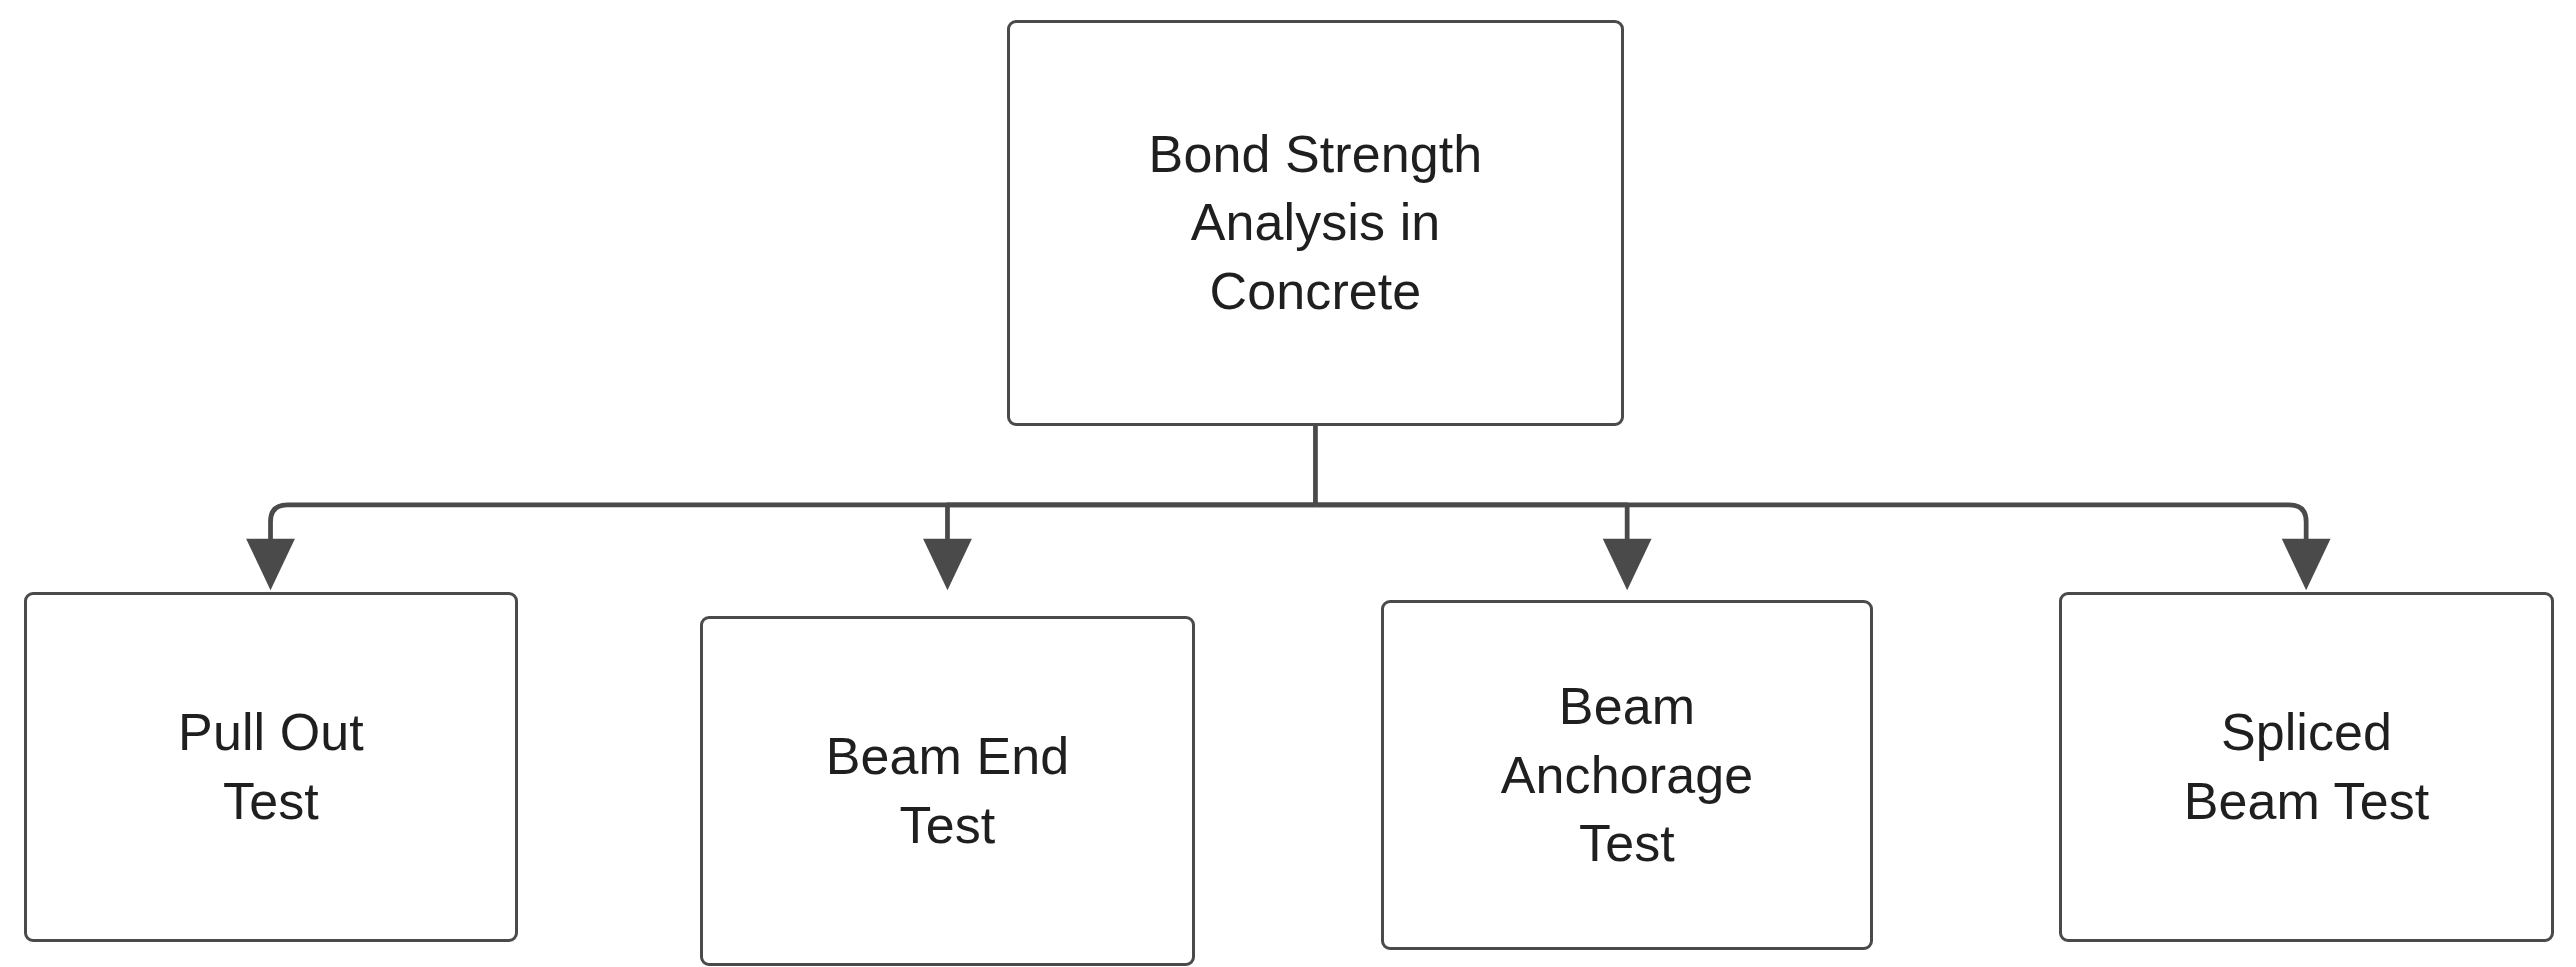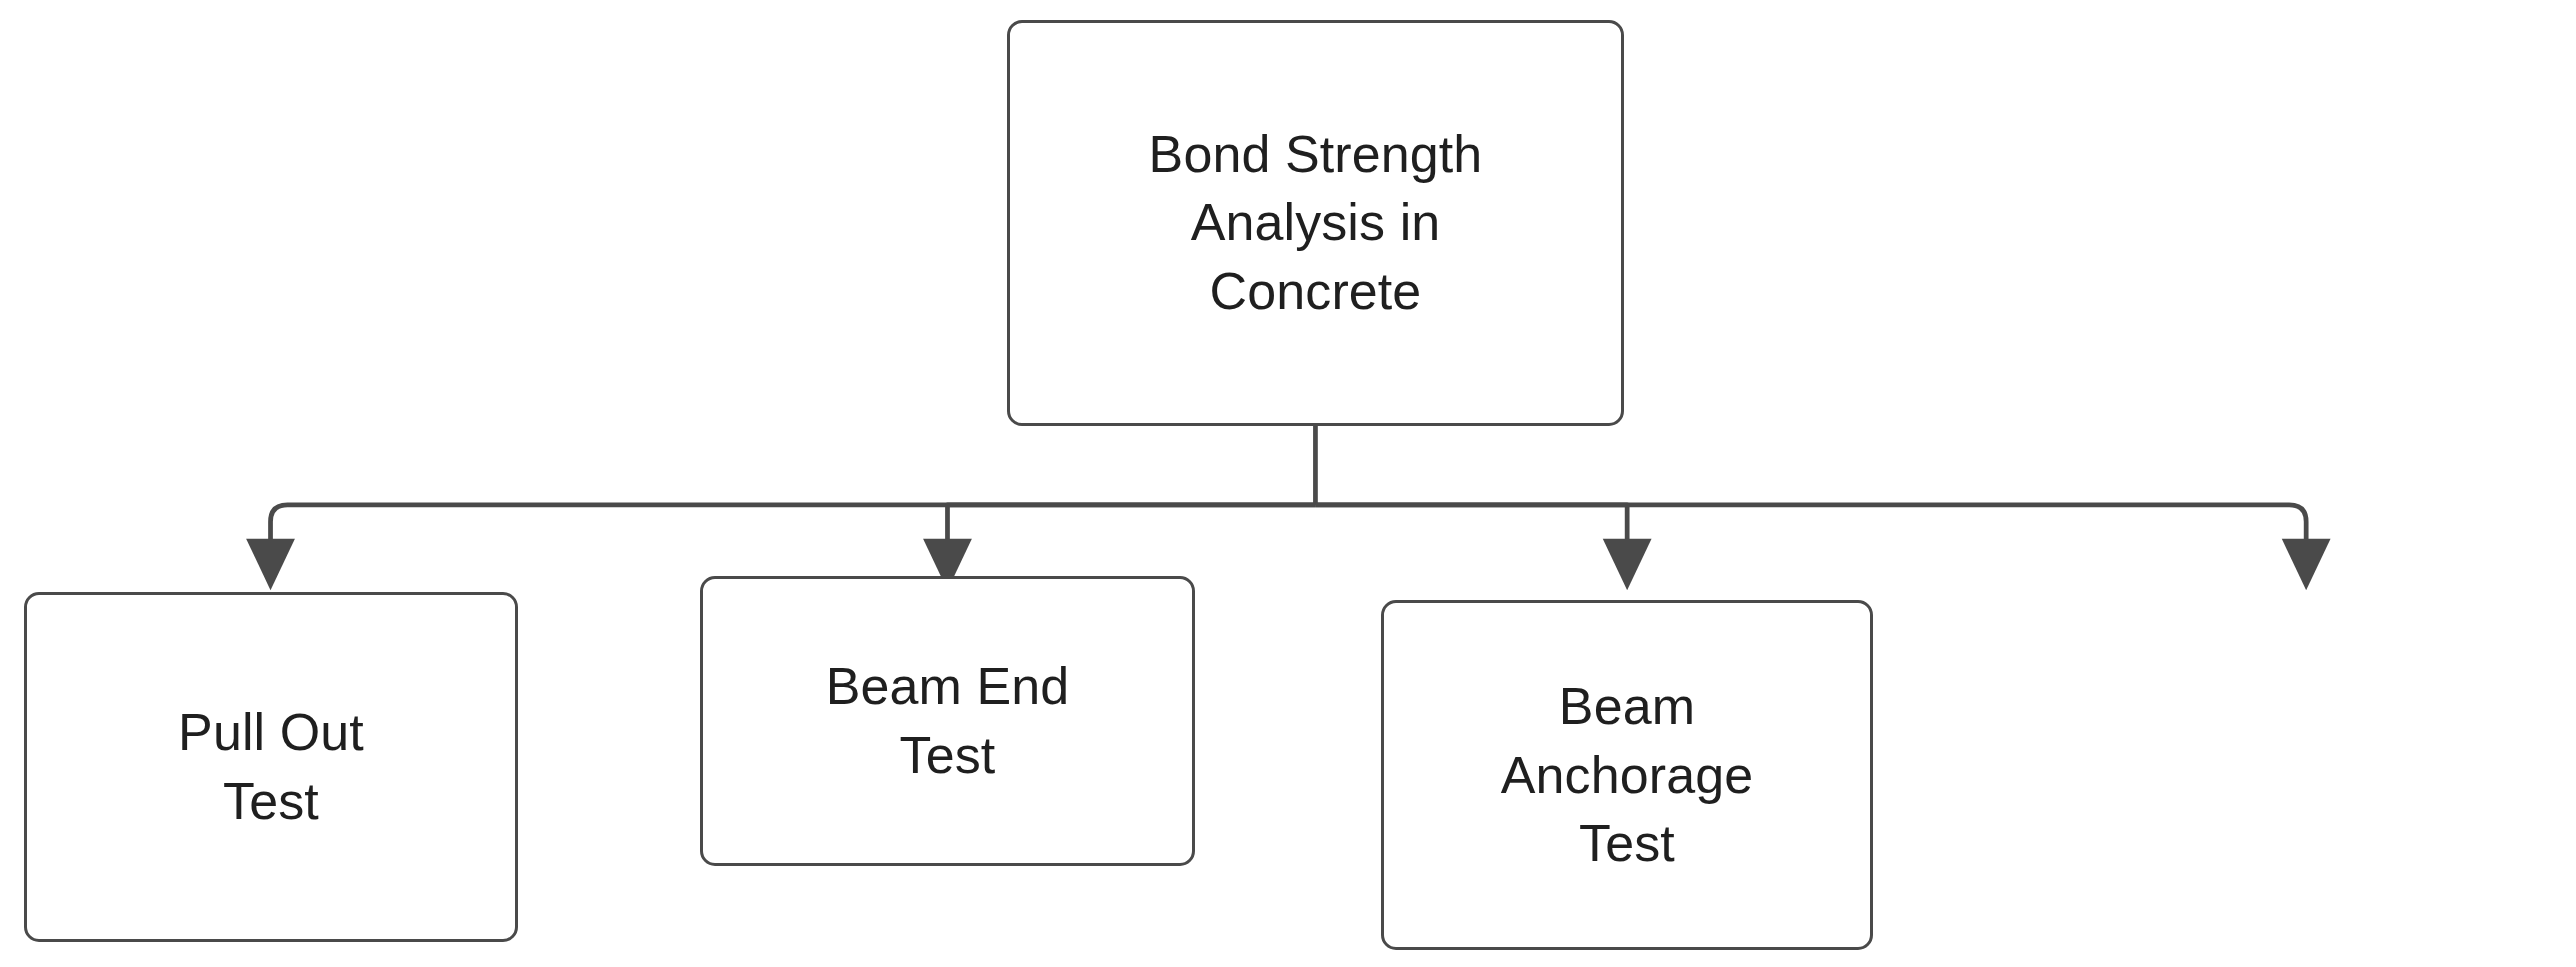--- a/index.html
+++ b/index.html
@@ -24,21 +24,21 @@
     top: 0;
     width: 2576px;
     height: 967px;
     pointer-events: none;
   }
   .node {
     position: absolute;
     box-sizing: border-box;
     background: #ffffff;
     border: 3.4px solid #4a4a4a;
-    border-radius: 15px;
+    border-radius: 9px;
     display: flex;
     align-items: center;
     justify-content: center;
     text-align: center;
   }
   .node-label {
     color: #1f1f1f;
     font-family: "Liberation Sans", sans-serif;
     font-size: 52px;
     line-height: 1.32;
@@ -54,23 +54,23 @@
     height: 406px;
   }
   #node-pullout {
     left: 24px;
     top: 592px;
     width: 494px;
     height: 350px;
   }
   #node-beamend {
     left: 700px;
-    top: 576px;
+    top: 616px;
     width: 495px;
-    height: 290px;
+    height: 350px;
   }
   #node-beamanchorage {
     left: 1381px;
     top: 592px;
     width: 492px;
     height: 350px;
     margin-top: 8px;
   }
   #node-splicedbeam {
     left: 2059px;
@@ -117,15 +117,19 @@
     <span class="node-label">Beam End
 Test</span>
   </div>
 
   <div class="node" id="node-beamanchorage">
     <span class="node-label">Beam
 Anchorage
 Test</span>
   </div>
 
+  <div class="node" id="node-splicedbeam">
+    <span class="node-label">Spliced
+Beam Test</span>
+  </div>
 
 </div>
 
 
 </body></html>

